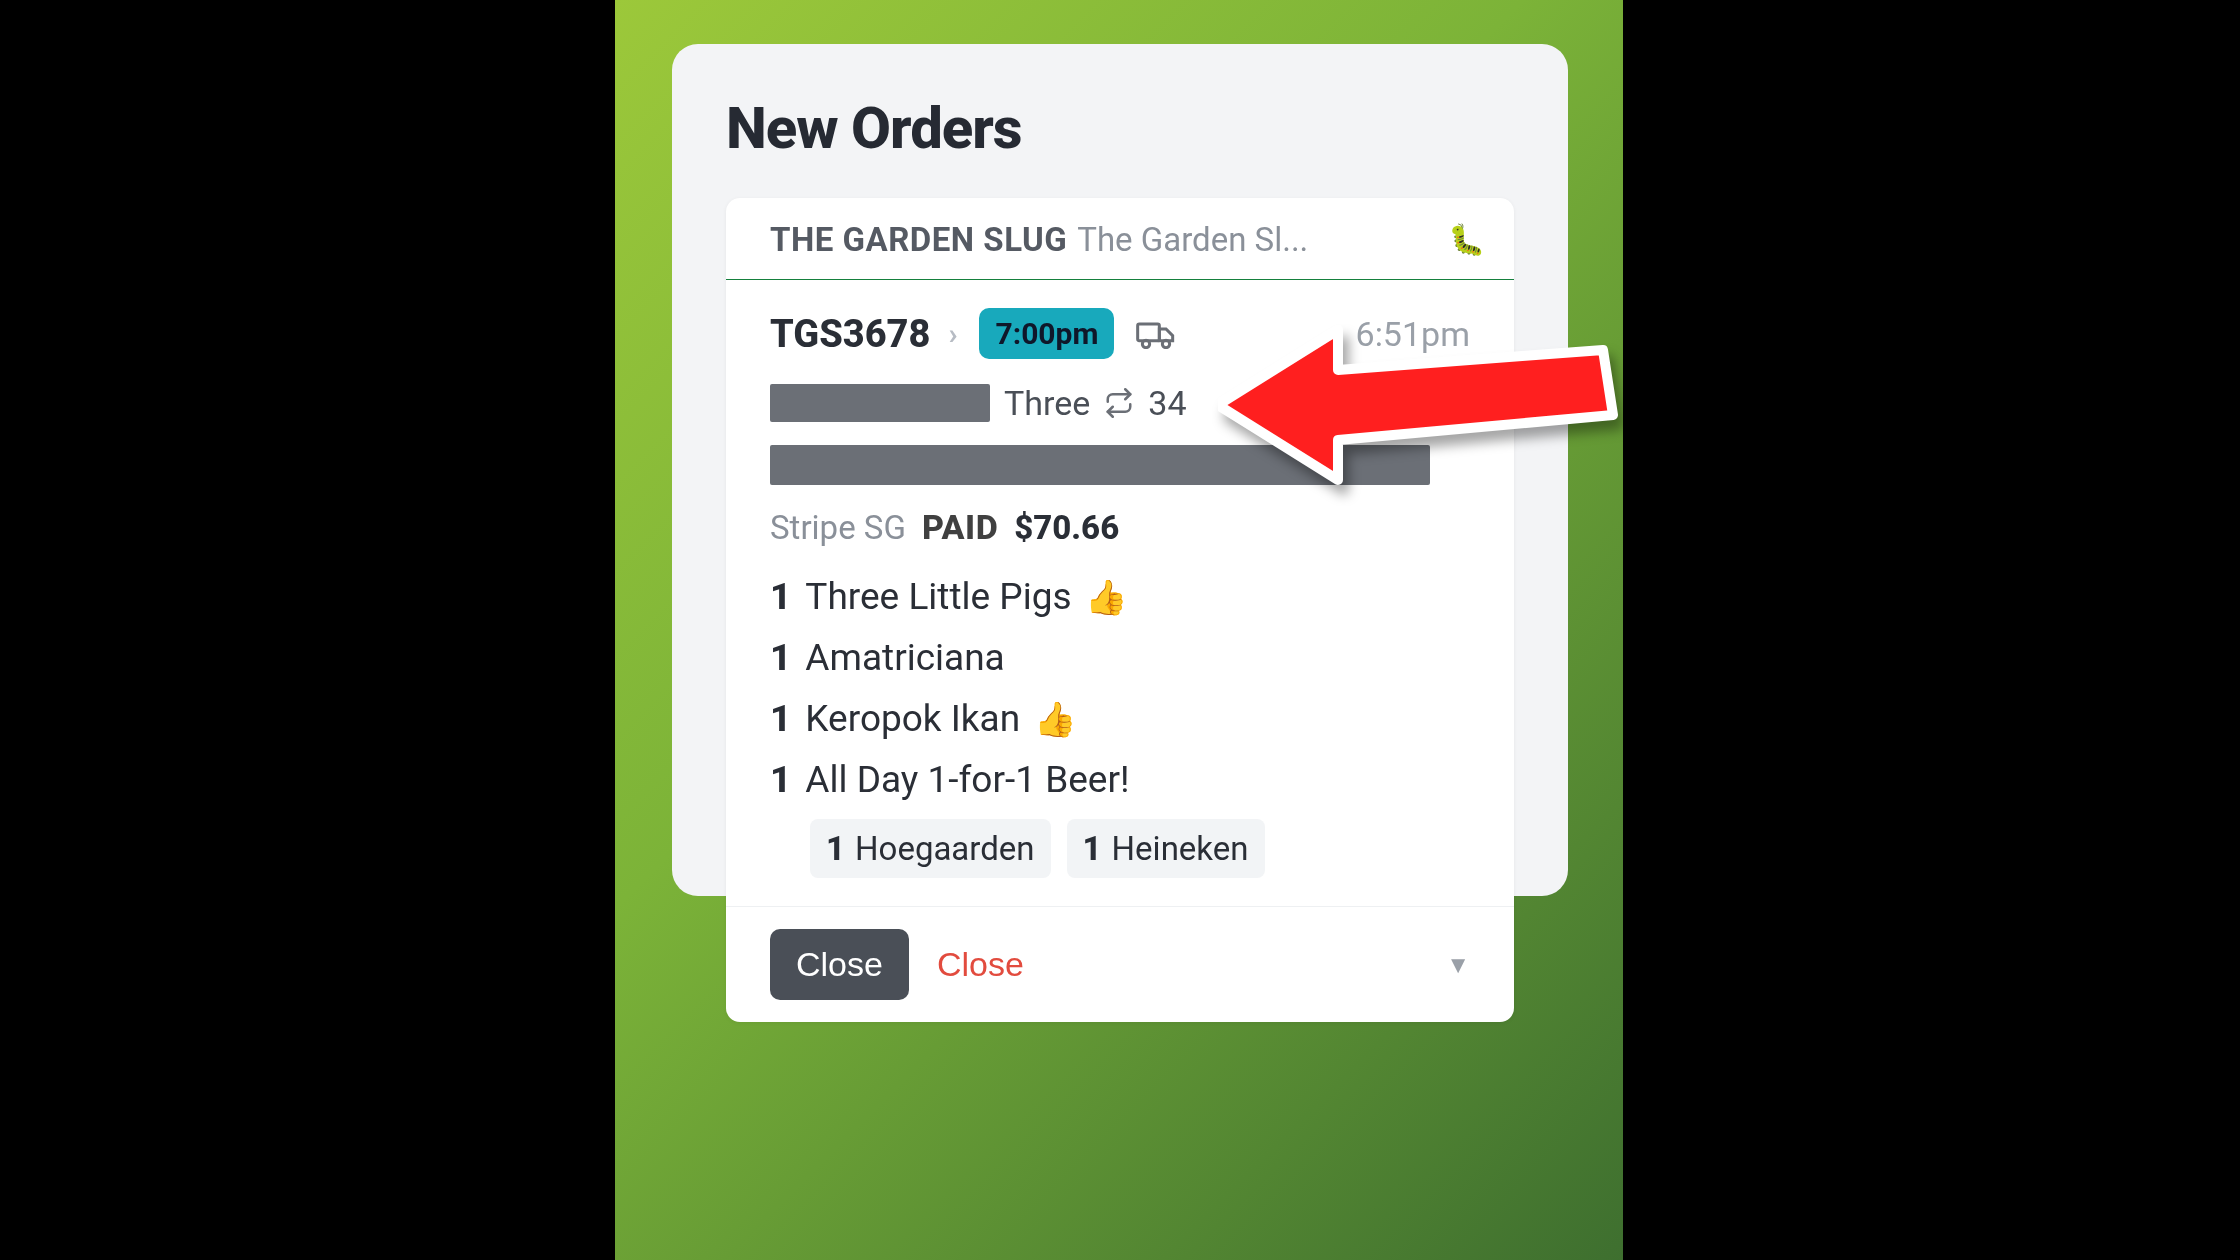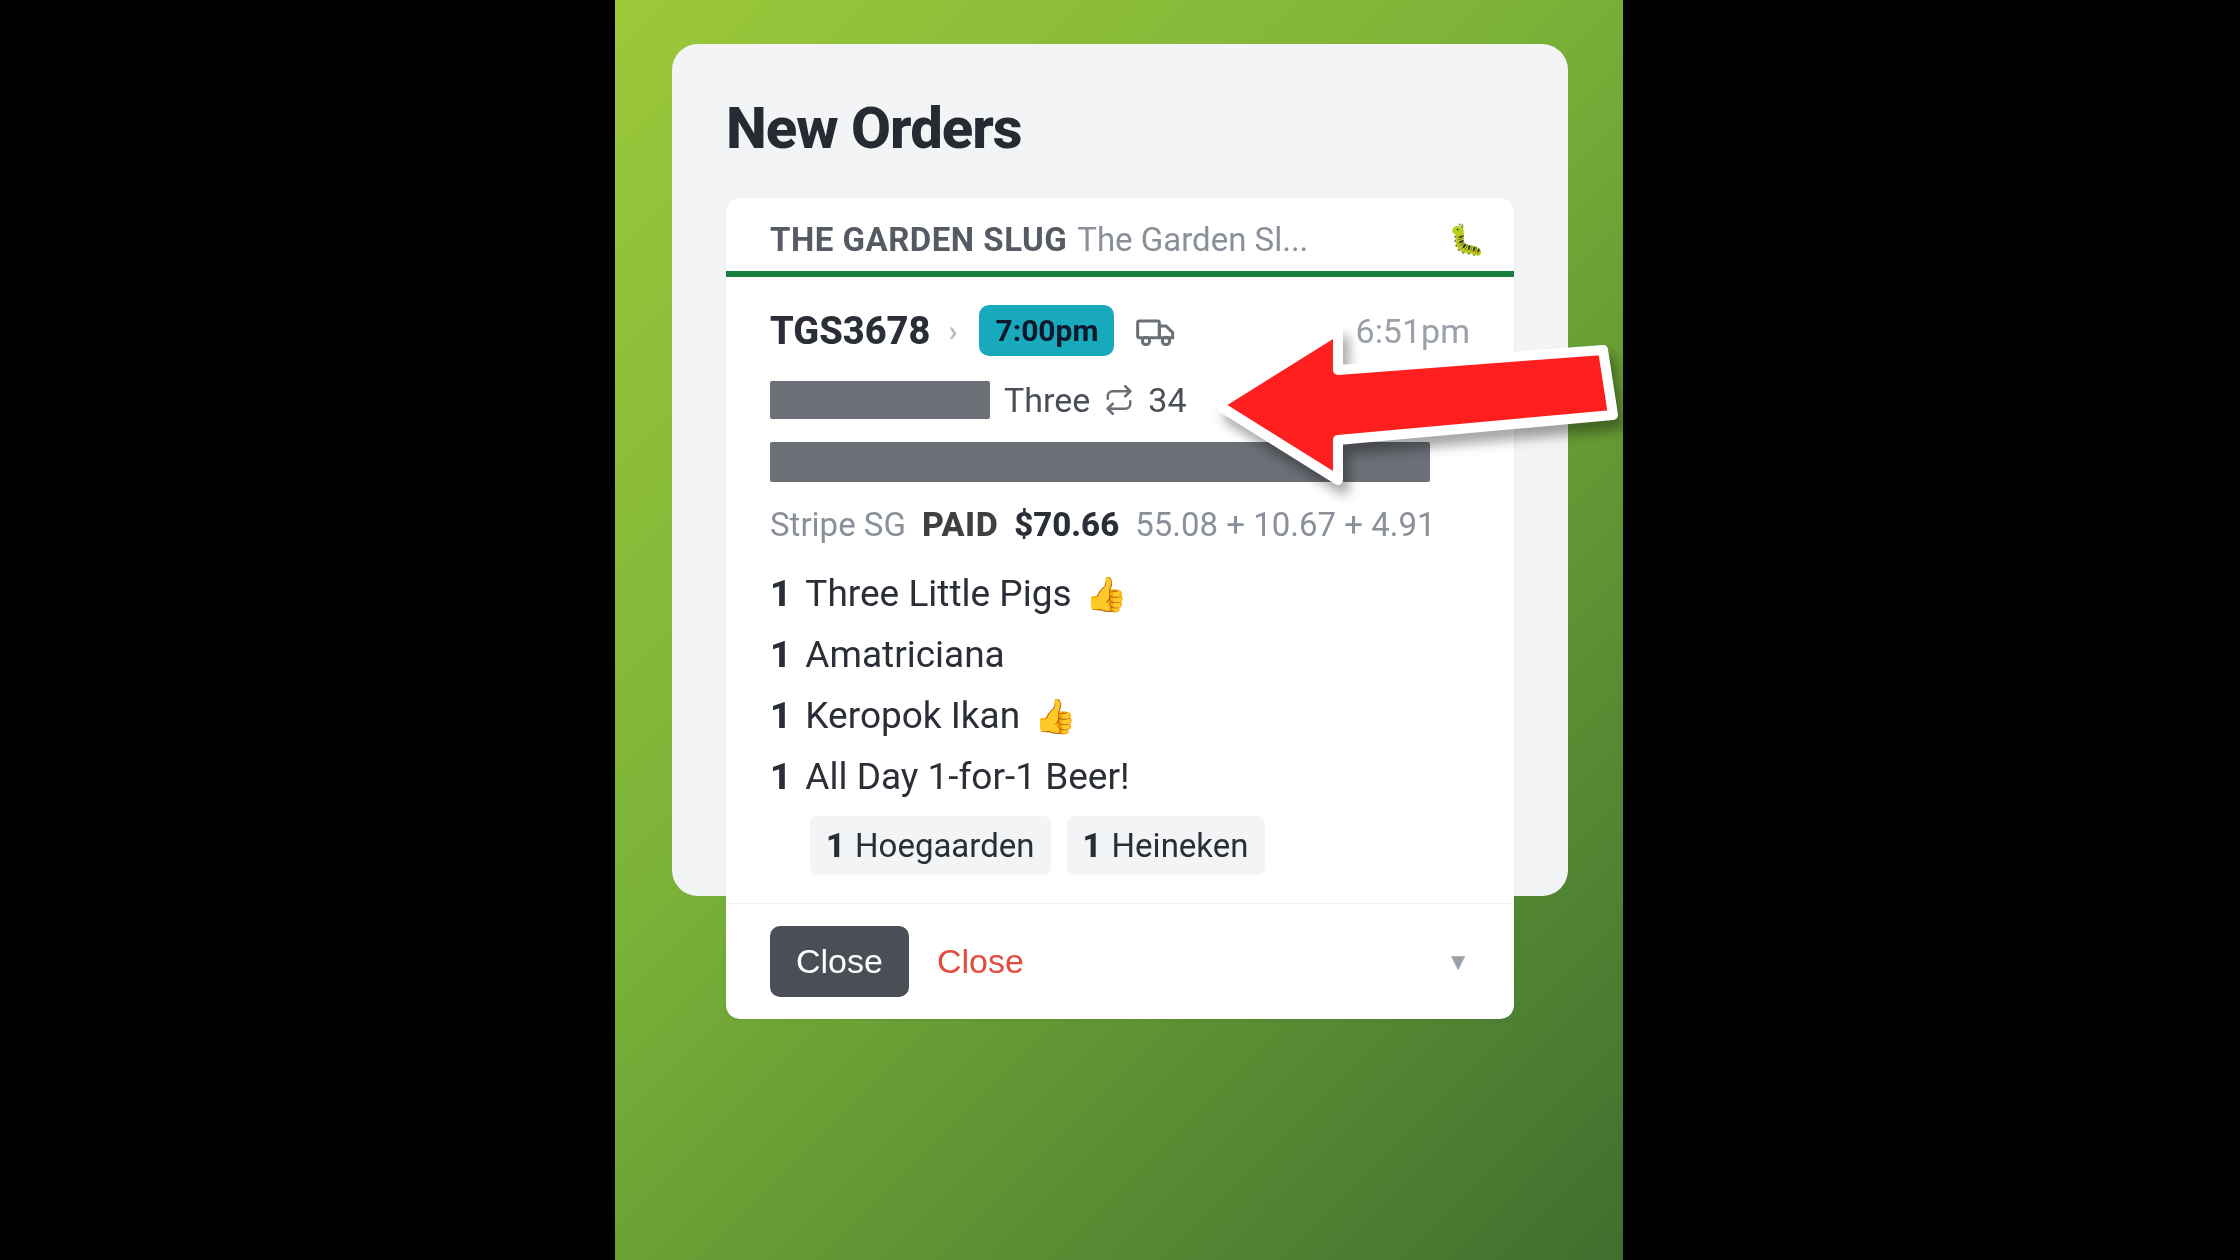--- a/index.html
+++ b/index.html
@@ -38,22 +38,22 @@
   }
   .card {
     background: #fff;
     border-radius: 14px;
     box-shadow: 0 1px 4px rgba(0,0,0,0.06);
     overflow: hidden;
   }
   .card-header {
     display: flex;
     align-items: center;
-    padding: 22px 28px 12px 44px;
-    border-bottom: 6px solid #15803d;
+    padding: 22px 28px 20px 44px;
+    border-bottom: 1px solid #15803d;
   }
   .merchant-name {
     font-size: 33px;
     font-weight: 700;
     color: #555a63;
     letter-spacing: 0.5px;
   }
   .merchant-sub {
     font-size: 33px;
     color: #8a9099;
@@ -242,21 +242,20 @@
       </div>
 
       <div class="redact-row">
         <div class="redact-box redact-2"></div>
       </div>
 
       <div class="pay-row">
         <span class="pay-processor">Stripe SG</span>
         <span class="pay-paid">PAID</span>
         <span class="pay-total">$70.66</span>
-        <span class="pay-breakdown">55.08 + 10.67 + 4.91</span>
       </div>
 
       <div class="line-item">
         <span class="li-qty">1</span>
         <span class="li-name">Three Little Pigs</span>
         <span class="li-thumb">👍</span>
       </div>
 
       <div class="line-item">
         <span class="li-qty">1</span>

